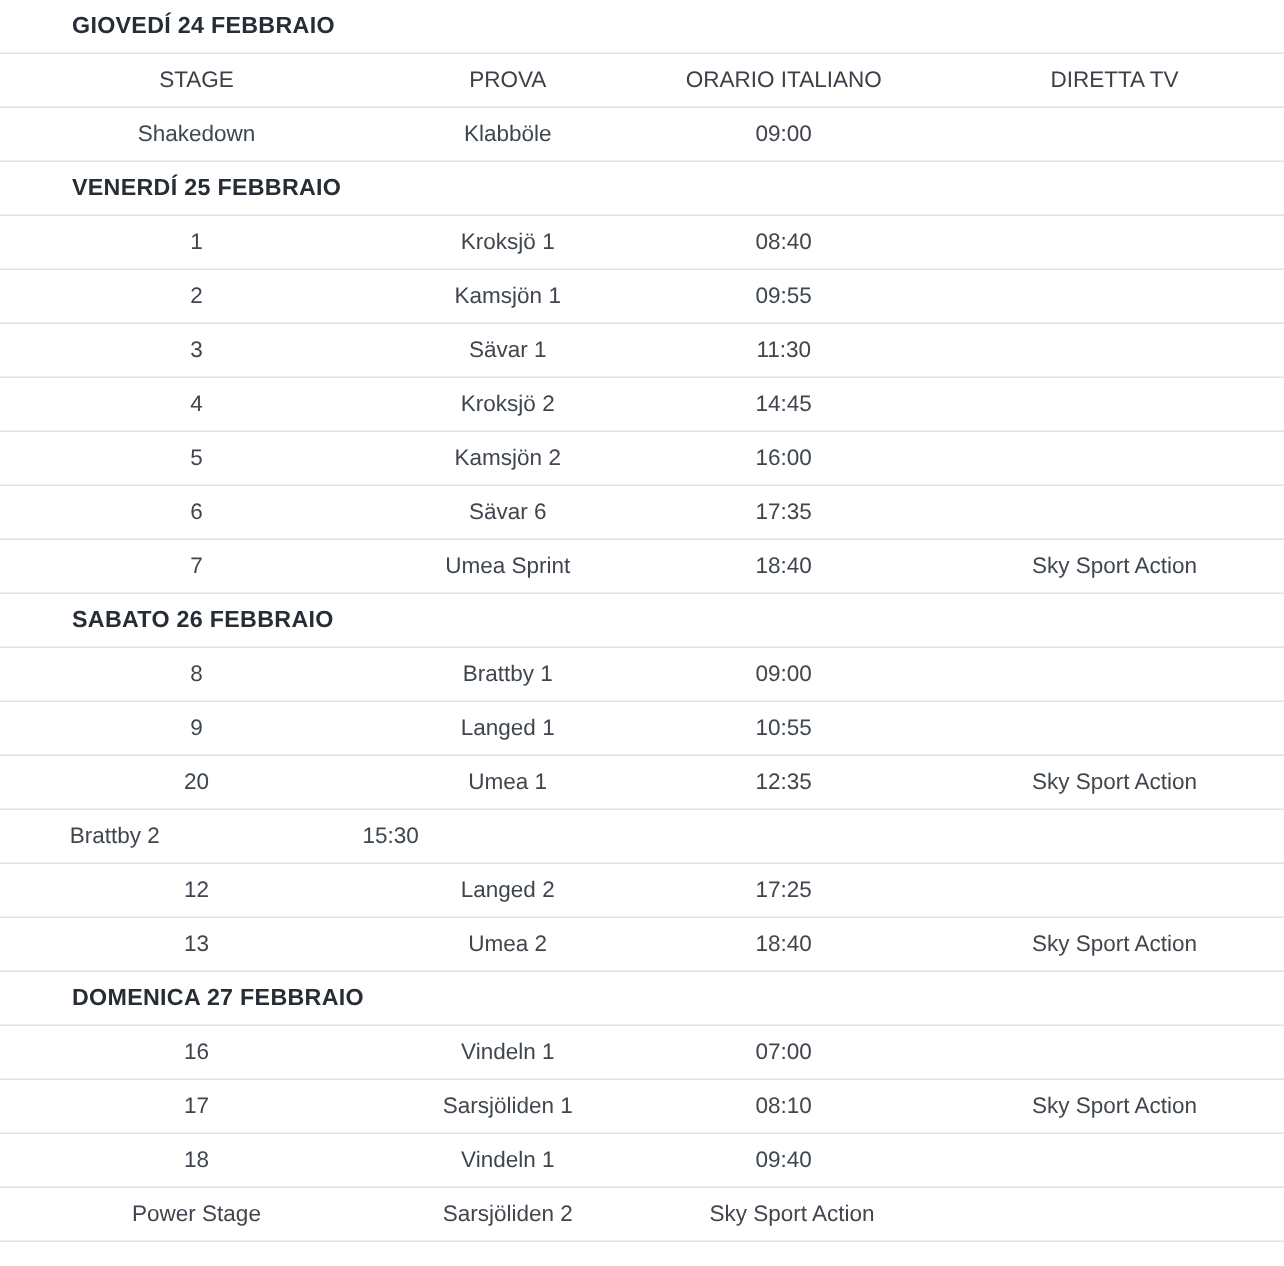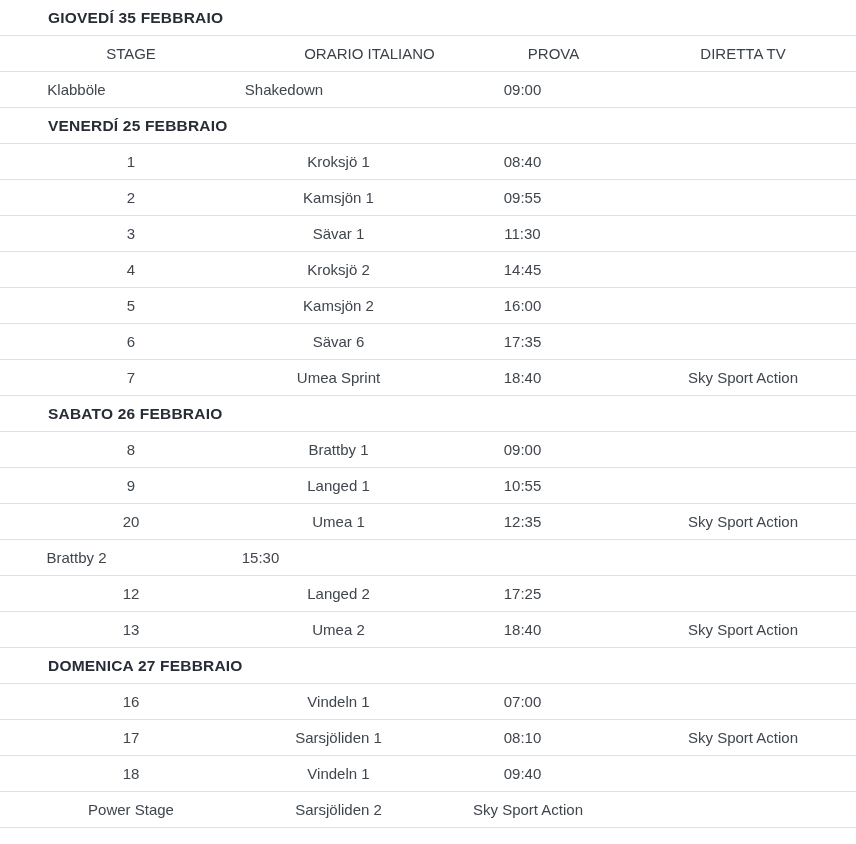--- a/index.html
+++ b/index.html
@@ -45,33 +45,33 @@
     font-size: 15px;
     text-align: center;
   }
 </style>
 </head>
 <body style="--divider: #dfe0e4; --day-color: #272d36; --head-color: #3a414a; --text-color: #3f464e; background: rgb(255, 255, 255);">
 
 <div class="schedule">
 
   <div class="row row-day">
-    <div class="day-label">GIOVEDÍ 35 FEBBRAIO</div>
+    <div class="day-label">GIOVEDÍ 24 FEBBRAIO</div>
   </div>
 
   <div class="row row-colhead">
     <div class="cell c1">STAGE</div>
+    <div class="cell c2">PROVA</div>
     <div class="cell c3">ORARIO ITALIANO</div>
-    <div class="cell c2">PROVA</div>
     <div class="cell c4">DIRETTA TV</div>
   </div>
 
   <div class="row">
+    <div class="cell c1">Shakedown</div>
     <div class="cell c2">Klabböle</div>
-    <div class="cell c1">Shakedown</div>
     <div class="cell c3">09:00</div>
     <div class="cell c4"></div>
   </div>
 
   <div class="row row-day">
     <div class="day-label">VENERDÍ 25 FEBBRAIO</div>
   </div>
 
   <div class="row">
     <div class="cell c1">1</div>

